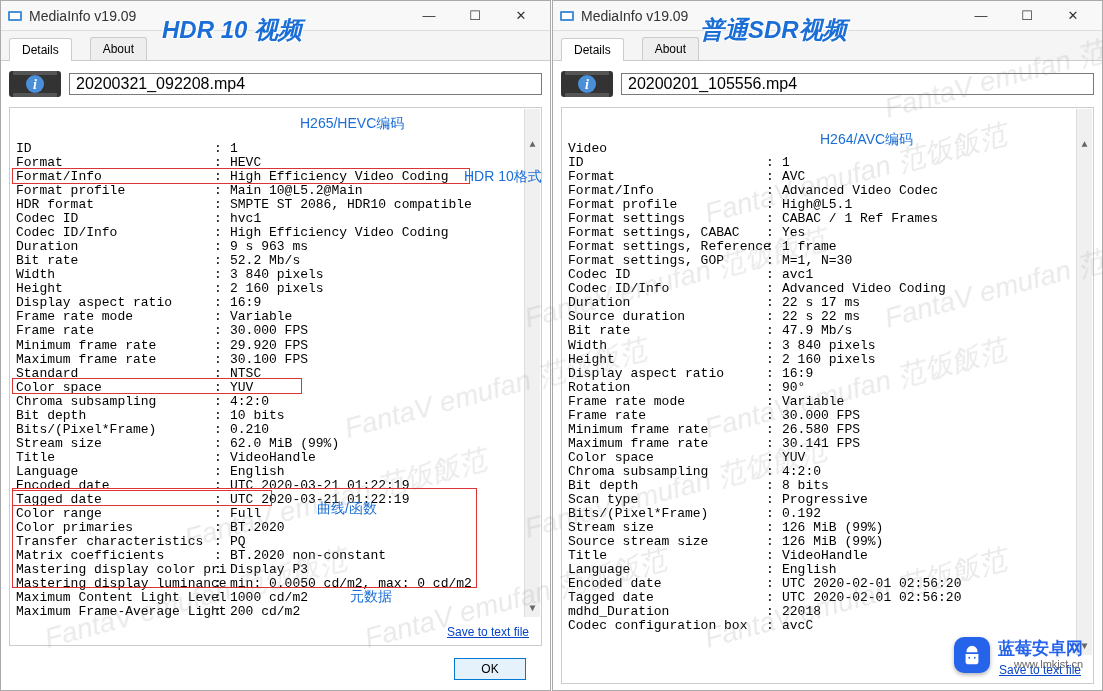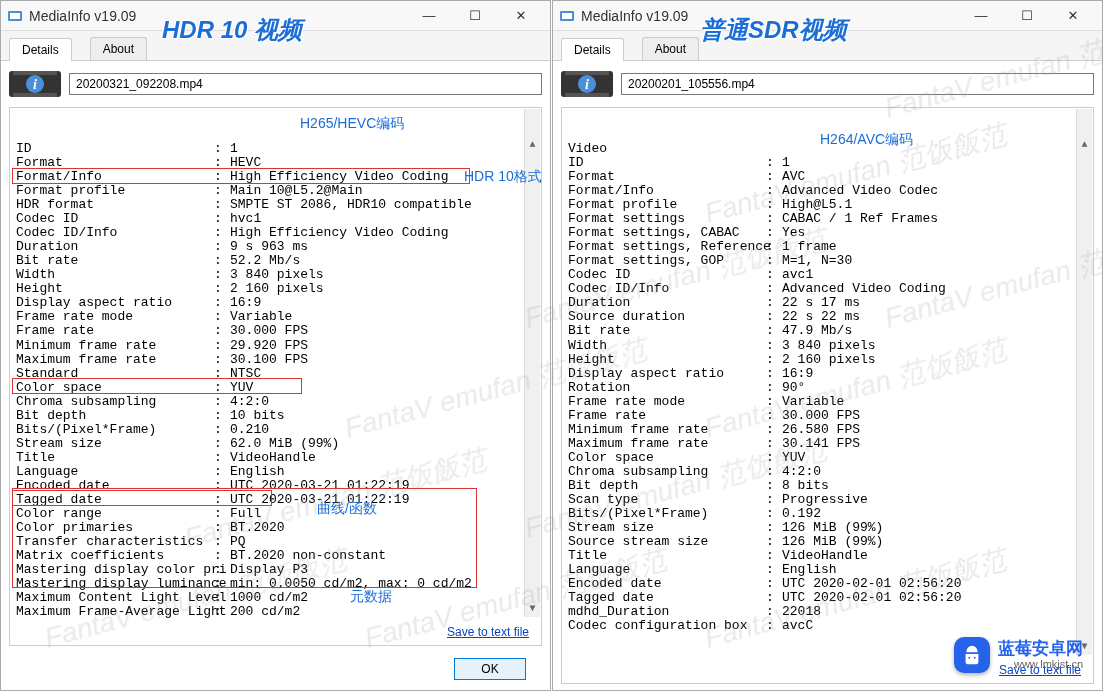--- a/index.html
+++ b/index.html
@@ -106,21 +106,21 @@
     flex-shrink: 0;
   }
   .toolbar .bigicon {
     width: 52px; height: 30px;
     display: flex; align-items: center; justify-content: center;
   }
   .toolbar input[type=text] {
     flex: 1;
     border: 1px solid #7a7a7a;
     padding: 3px 6px;
-    font-size: 12px;
+    font-size: 16px;
     height: 22px;
   }
 
   .content-area {
     flex: 1;
     position: relative;
     margin: 0 8px 6px 8px;
     border: 1px solid #ccc;
     display: flex;
     flex-direction: column;

